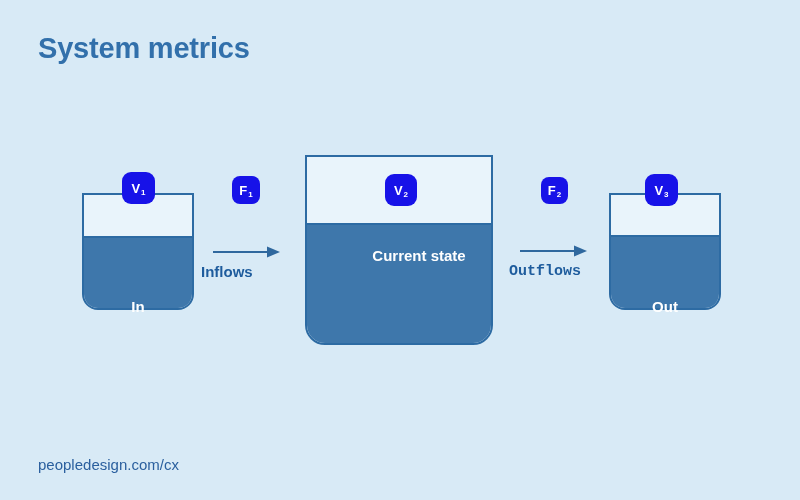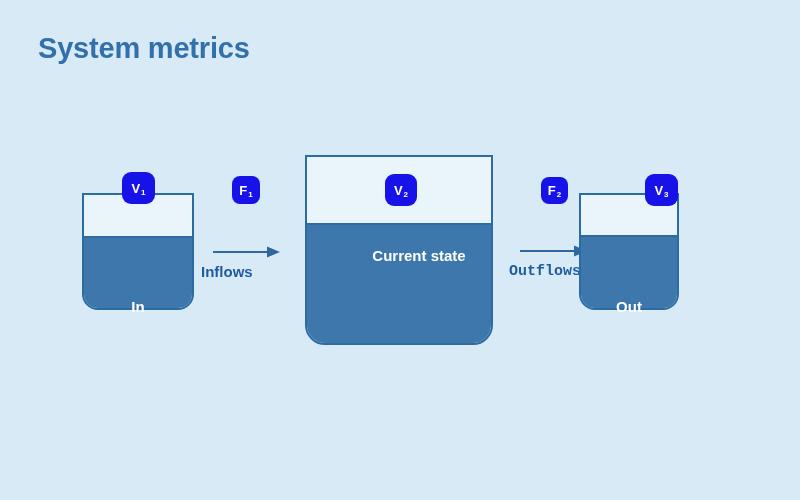--- a/index.html
+++ b/index.html
@@ -38,21 +38,21 @@
 
   
   .tank {
     position: absolute;
     background: var(--tank-headspace);
     border: 2px solid var(--tank-border);
     border-radius: 0 0 16px 16px;
   }
   .tank-in      { left: 82px;  top: 193px; width: 112px; height: 117px; }
   .tank-current { left: 305px; top: 155px; width: 188px; height: 190px; border-radius: 0 0 20px 20px; }
-  .tank-out     { left: 579px; top: 193px; width: 100px; height: 117px; }
+  .tank-out     { left: 609px; top: 193px; width: 112px; height: 117px; }
 
   .fill {
     position: absolute;
     left: 0; right: 0; bottom: 0;
     background: var(--tank-fill);
     border-top: 2px solid var(--tank-border);
     border-radius: 0 0 14px 14px;
   }
   .fill-in      { height: 72px; }
   .fill-current { height: 120px; border-radius: 0 0 18px 18px; }
@@ -171,14 +171,15 @@
 
   <div class="tank tank-out">
     <div class="fill fill-out"></div>
     <span class="tank-label">Out</span>
   </div>
   <div class="badge badge-v3">
       <span>V</span>
       <span class="sub">3</span>
     </div>
 
+  <div class="footer">peopledesign.com/cx</div>
 
 </div>
 
 </body></html>

